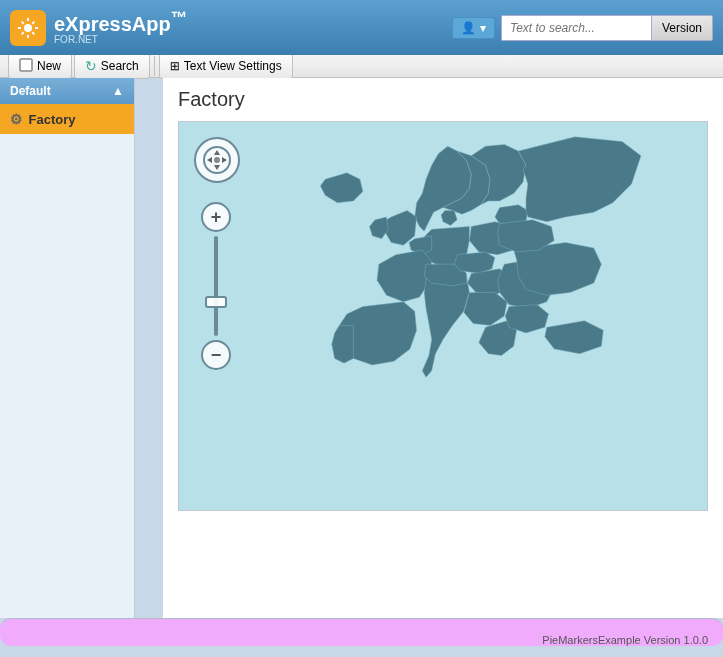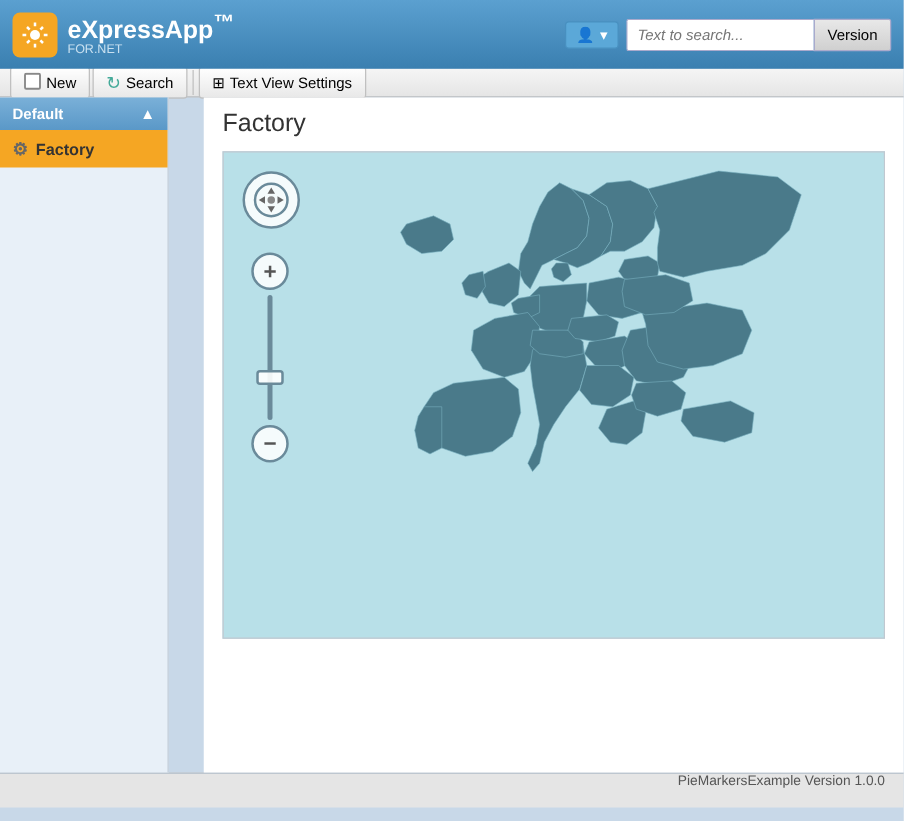--- a/index.html
+++ b/index.html
@@ -251,28 +251,29 @@
       position: absolute;
       top: 0;
       left: 0;
       width: 100%;
       height: 100%;
     }
 
     
     #footer {
       height: 28px;
-      background: #e5e5e5;
+      background: #f0abfc;
       border-top: 1px solid #b0bcc8;
       display: flex;
-      align-items: flex-start;
+      align-items: flex-end;
       justify-content: flex-end;
       padding: 0 15px;
       font-size: 11px;
       color: #555;
+      border-radius: 11px;
     }
   </style>
 </head>
 <body>
 
 <div id="header">
   <div id="logo-area">
     <div id="logo-icon">
       <svg width="24" height="24" viewBox="0 0 24 24" fill="white">
         <circle cx="12" cy="12" r="4"></circle>

